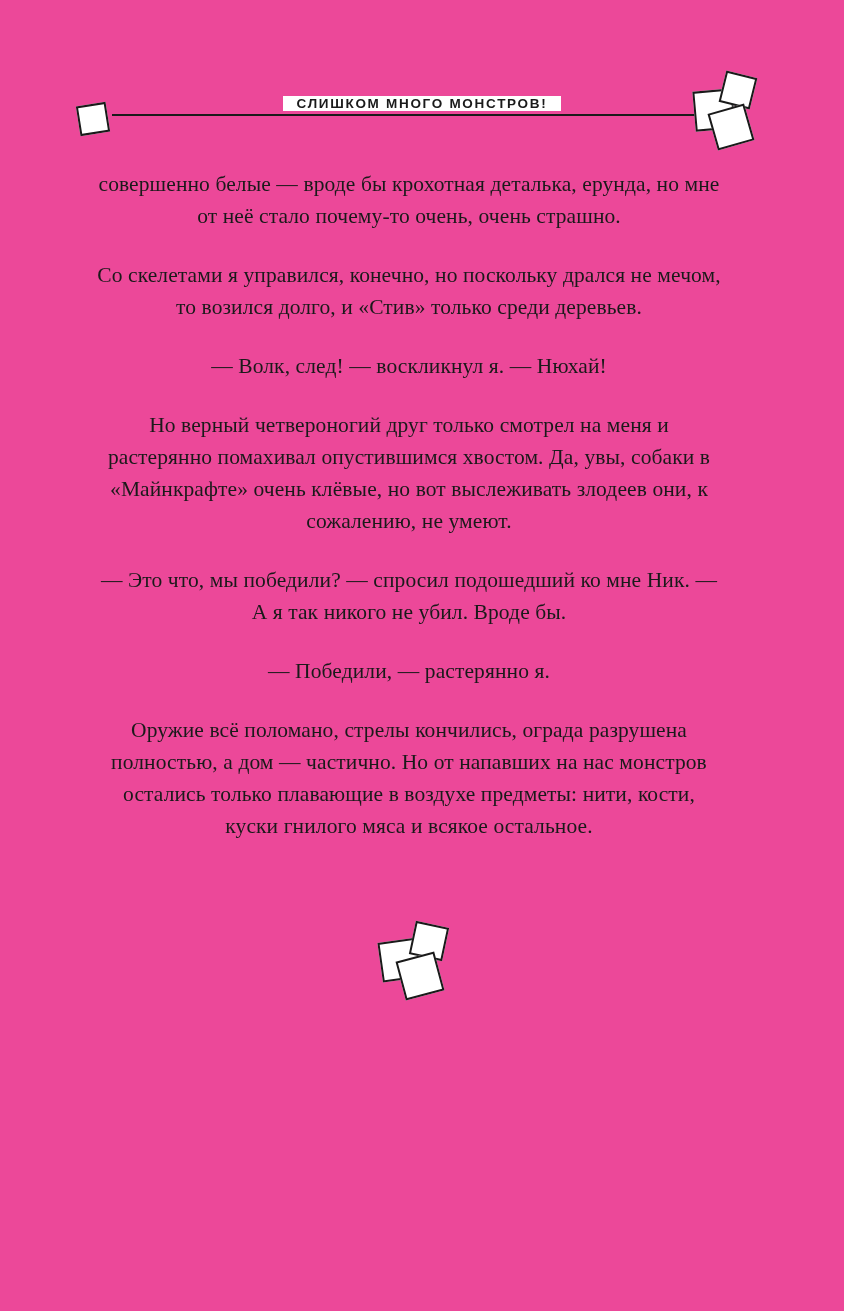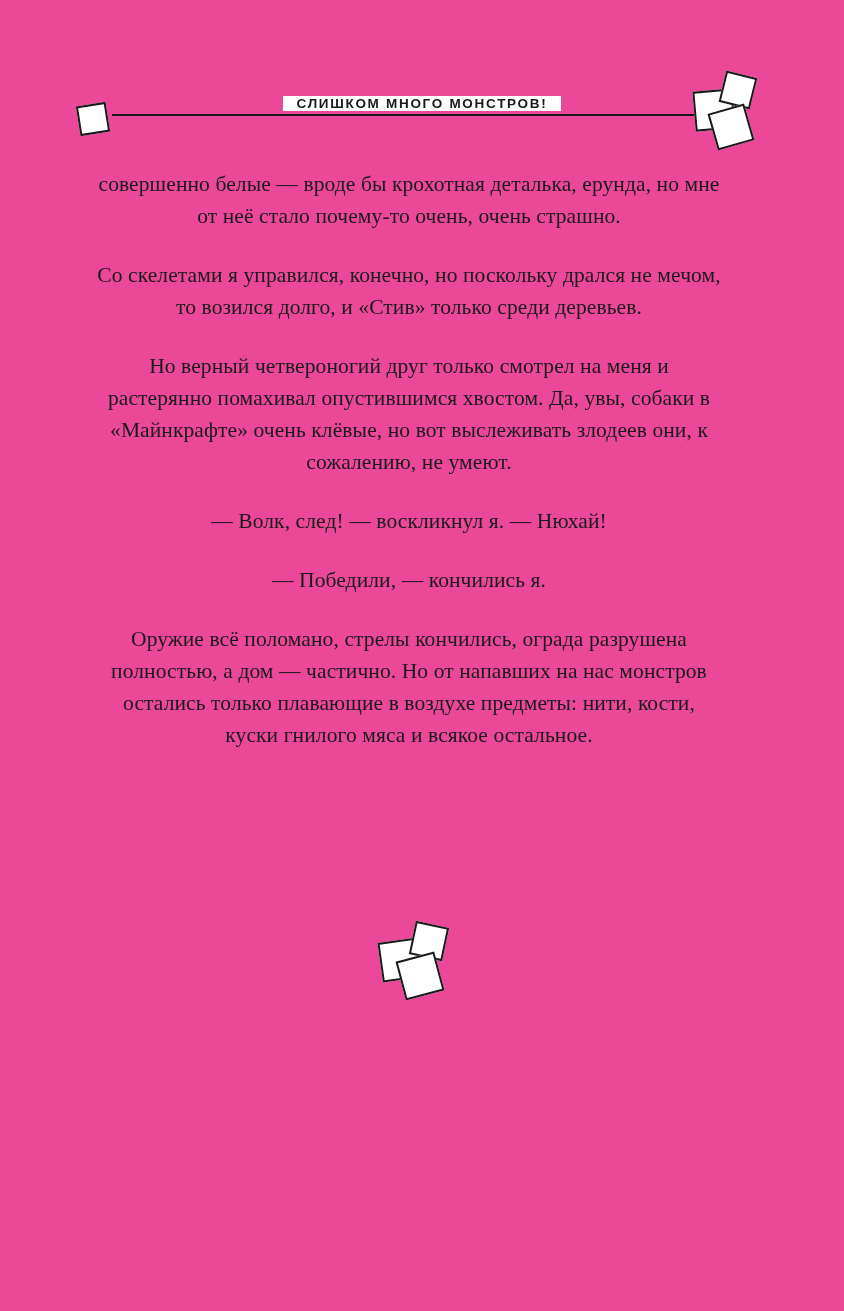--- a/index.html
+++ b/index.html
@@ -126,23 +126,24 @@
     </div>
 
     <div class="header-title-wrap">
       <span>Слишком много монстров!</span>
     </div>
   </div>
 
   <div class="content">
     <p>совершенно белые — вроде бы крохотная деталька, ерунда, но мне от неё стало почему-то очень, очень страшно.</p>
     <p>Со скелетами я управился, конечно, но поскольку дрался не мечом, то возился долго, и «Стив» только среди деревьев.</p>
+    <p>— Волк, след! — воскликнул я. — Нюхай!</p>
     <p>Но верный четвероногий друг только смотрел на меня и растерянно помахивал опустившимся хвостом. Да, увы, собаки в «Майнкрафте» очень клёвые, но вот выслеживать злодеев они, к сожалению, не умеют.</p>
-    <p>— Волк, след! — воскликнул я. — Нюхай!</p>
-    <p>— Победили, — кончились я.</p>
+    <p>— Это что, мы победили? — спросил подошедший ко мне Ник. — А я так никого не убил. Вроде бы.</p>
+    <p>— Победили, — растерянно я.</p>
     <p>Оружие всё поломано, стрелы кончились, ограда разрушена полностью, а дом — частично. Но от напавших на нас монстров остались только плавающие в воздухе предметы: нити, кости, куски гнилого мяса и всякое остальное.</p>
   </div>
 
   <div class="orn-bottom">
     <div class="orn-bottom-inner">
       <div class="sq s1"></div>
       <div class="sq s2"></div>
       <div class="sq s3"></div>
     </div>
   </div>

